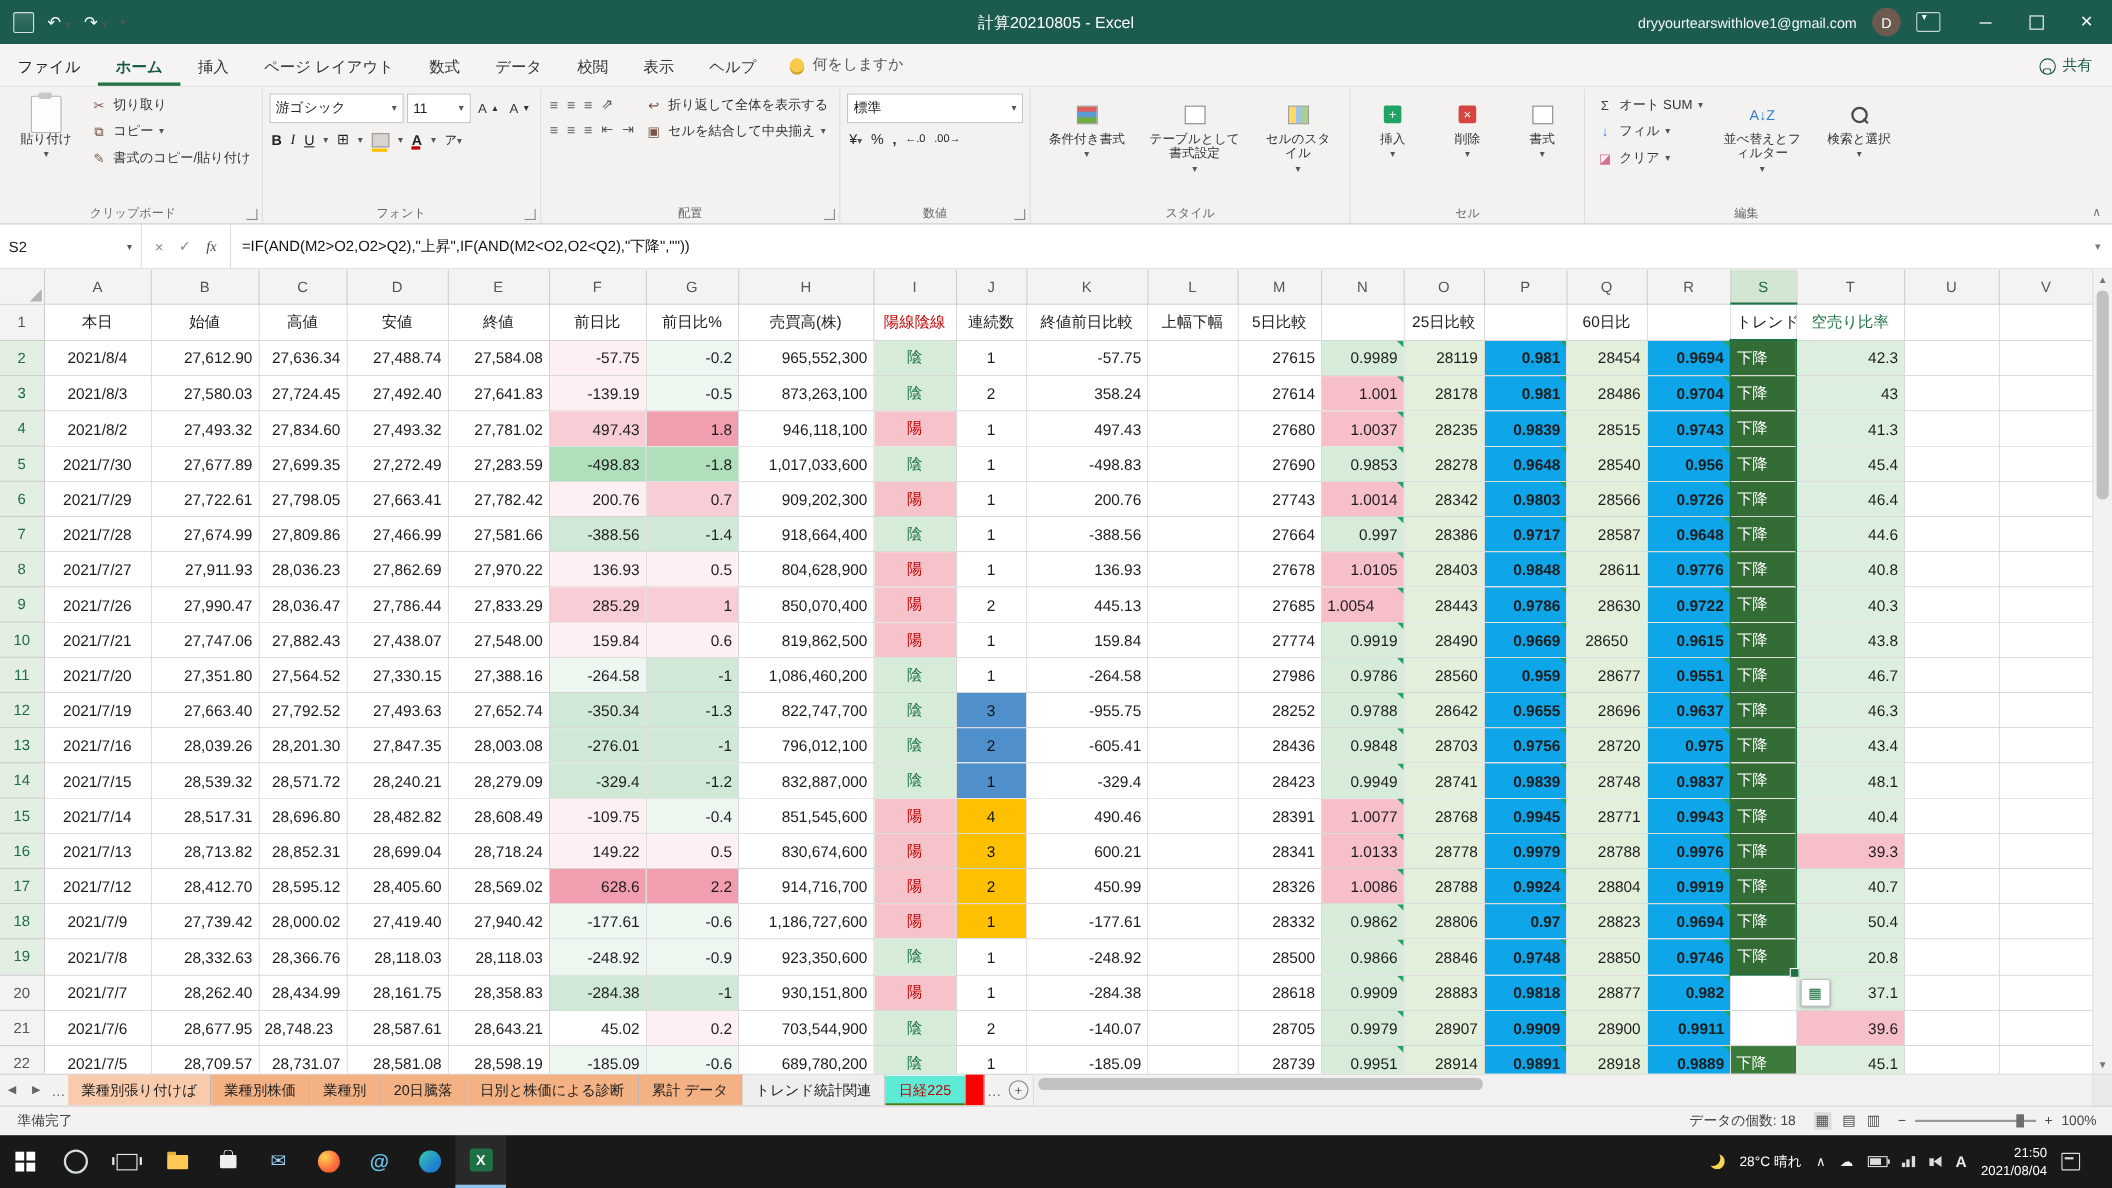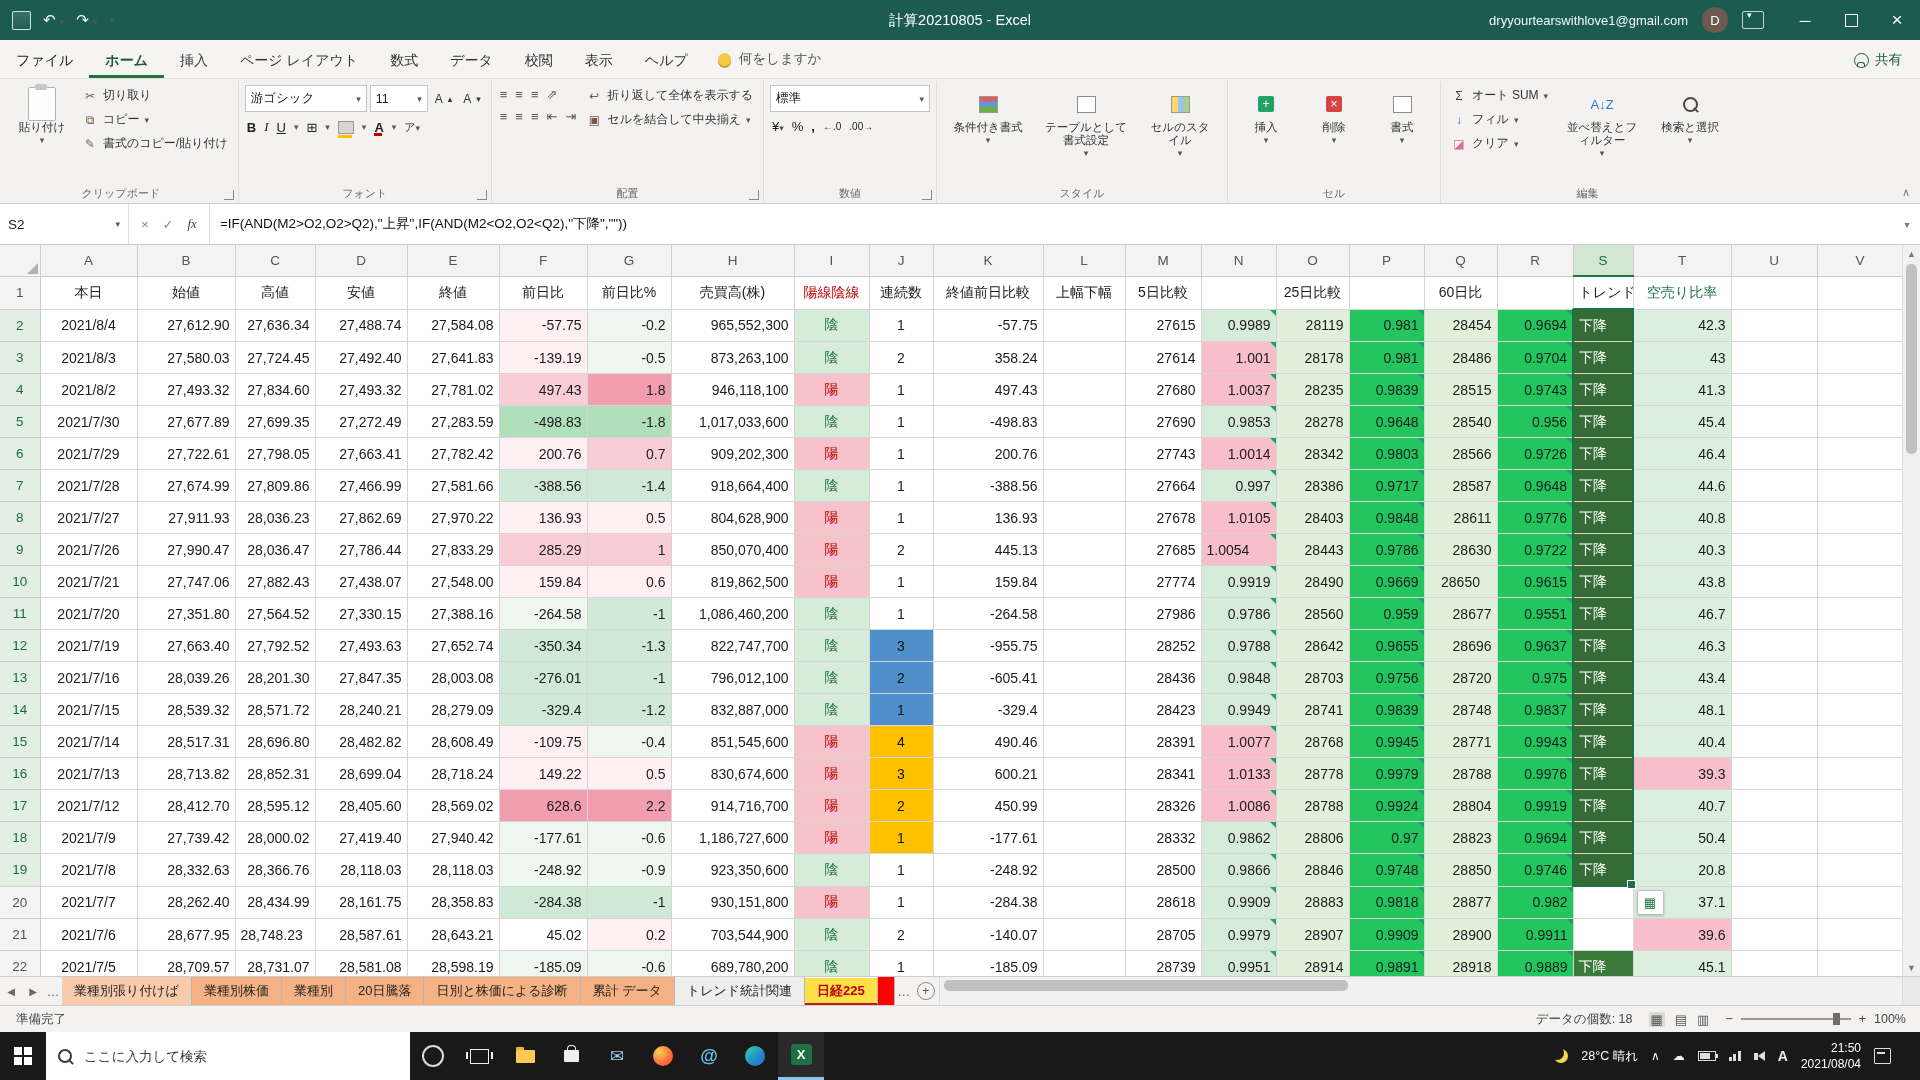--- a/index.html
+++ b/index.html
@@ -94,21 +94,21 @@
   .hdr-green{color:#217346;}
   .f-p1{background:#fdeff2;} .f-p2{background:#f8cdd5;} .f-p3{background:#f19fae;}
   .f-g1{background:#edf7ef;} .f-g2{background:#d0e9d6;} .f-g3{background:#b0dfbc;}
   .c-yin{background:#d6ecd8;color:#1e7145;}
   .c-yang{background:#f7c3cb;color:#c00000;}
   .c-bl{background:#4e8fcc;color:#111;}
   .c-or{background:#ffc000;color:#111;}
   .c-ng{background:#d6ecd8;}
   .c-np{background:#f7bfc9;}
   .c-og{background:#e2efda;}
-  .c-pg{background:#22c55e;}
+  .c-pg{background:#0ea5e9;font-weight:bold;}
   .c-td{background:#3c7a3c;color:#fff;}
   .c-tg{background:#dcefde;}
   .c-tp{background:#f7bfc9;}
   .c-ng::after,.c-np::after,.c-pg::after{content:"";position:absolute;top:0;right:0;
      border-style:solid;border-width:0 6px 6px 0;border-color:transparent #21a366 transparent transparent;}
   .sel-col{border-left:2px solid #1e7145;border-right:2px solid #1e7145;}
   .sel-col.c-td{background:#346c36;}
   .sel-top{border-top:2px solid #1e7145;}
   .sel-bot{border-bottom:2px solid #1e7145;overflow:visible;}
   .qa-host{overflow:visible;}
@@ -118,21 +118,21 @@
   .vscroll{width:17px;background:#f1f1f1;border-left:1px solid #dcdcdc;display:flex;flex-direction:column;align-items:center;flex:0 0 auto;}
   .vs-arrow{height:17px;display:flex;align-items:center;justify-content:center;color:#777;font-size:9px;width:100%;}
   .vs-thumb{width:11px;height:190px;background:#c1c1c1;border-radius:5px;margin-top:2px;}
   .vs-fill{flex:1;}
 
   
   .stabs{height:28px;background:#f3f2f1;border-top:1px solid #cfcdcb;display:flex;align-items:stretch;flex:0 0 auto;font-size:13px;}
   .stab-nav{width:22px;display:flex;align-items:center;justify-content:center;color:#666;font-size:10px;}
   .stab-ell{width:18px;display:flex;align-items:center;justify-content:center;color:#666;}
   .stab{display:flex;align-items:center;padding:0 12px;border-right:1px solid #b7b5b2;color:#222;white-space:nowrap;}
-  .stab.active{background:#fde047;color:#c00000;font-weight:bold;border-bottom:2px solid #b91c1c;border-top:1px solid #fff;}
+  .stab.active{background:#5eead4;color:#c00000;font-weight:normal;border-bottom:2px solid #4d7c0f;border-top:1px solid #fff;}
   .stab-add{width:26px;display:flex;align-items:center;justify-content:center;}
   .stab-add span{width:16px;height:16px;border-radius:50%;border:1px solid #8a8886;display:flex;align-items:center;justify-content:center;font-size:12px;color:#555;}
   .hscroll{flex:1;background:#f1f1f1;border-left:1px solid #dcdcdc;position:relative;min-width:120px;}
   .hs-thumb{position:absolute;top:3px;left:4px;height:11px;width:42%;background:#c1c1c1;border-radius:5px;}
   .stab-corner{width:17px;background:#eaeaea;border-left:1px solid #dcdcdc;}
 
   
   .sbar{height:26px;background:#f3f2f1;border-top:1px solid #d1cfcd;display:flex;align-items:center;flex:0 0 auto;font-size:12.5px;color:#444;}
   .sbar-left{padding-left:16px;}
   .sbar-right{margin-left:auto;display:flex;align-items:center;gap:16px;padding-right:14px;}
@@ -1134,24 +1134,20 @@
 
   <div class="tbar">
     <div class="tslot">
       <span class="start-ic">
           <span></span>
           <span></span>
           <span></span>
           <span></span>
         </span>
     </div>
-    <div class="tsearch">
-      <span class="smag"></span>
-      <input type="text" placeholder="ここに入力して検索" style="">
-    </div>
     <div class="tslot">
         <span class="cortana"></span>
       </div>
     <div class="tslot">
         <span class="taskview"></span>
       </div>
     <div class="tslot">
         <span class="folder"></span>
       </div>
     <div class="tslot">

